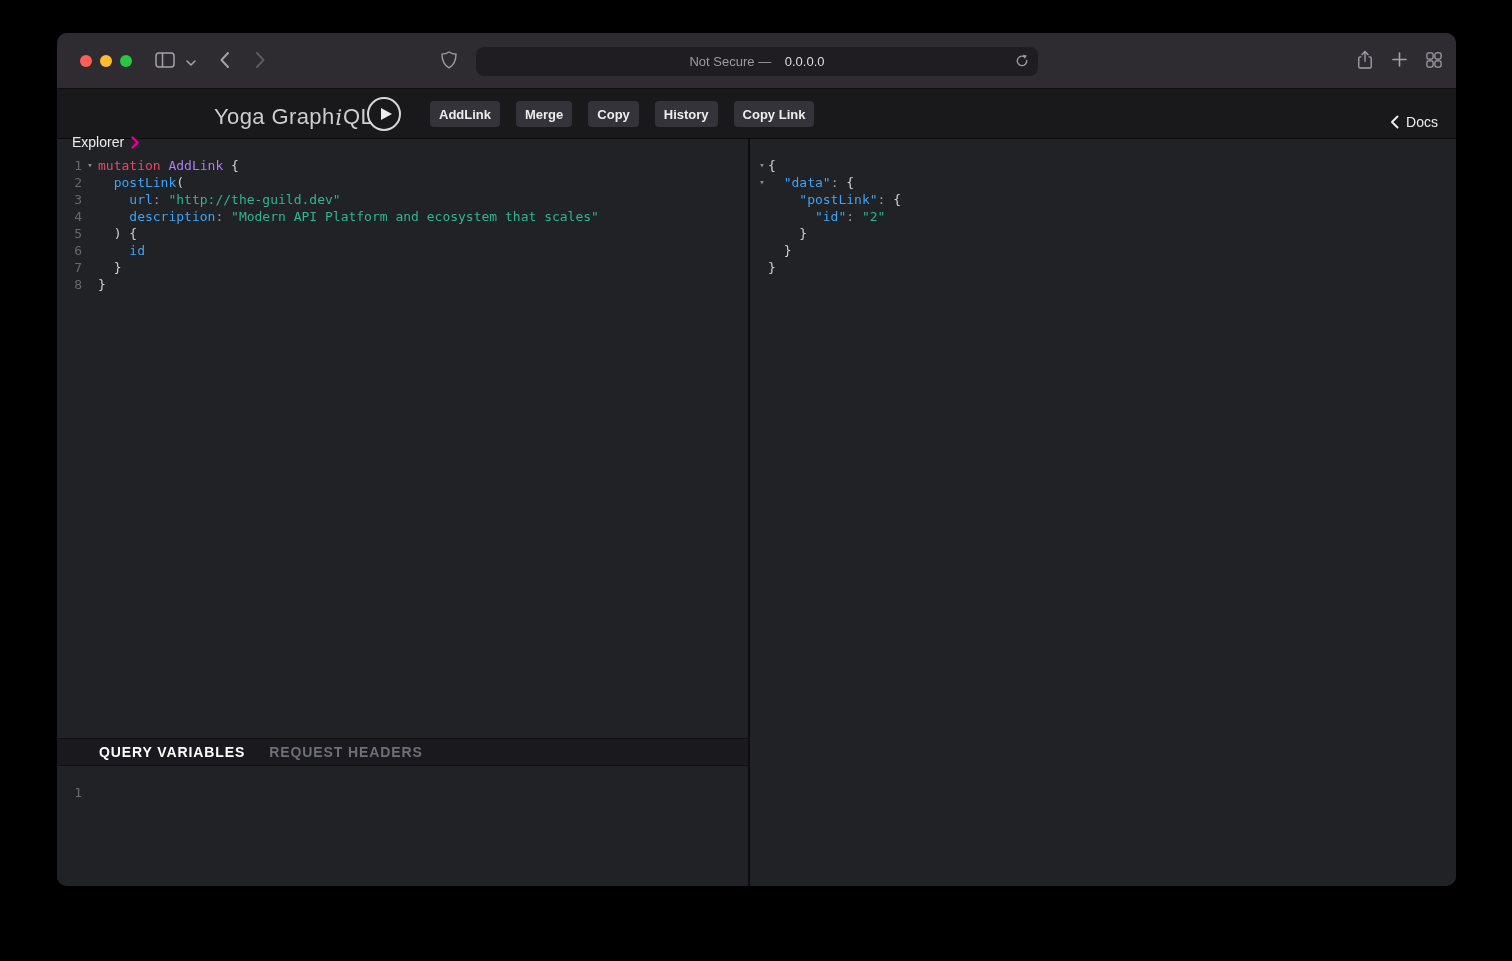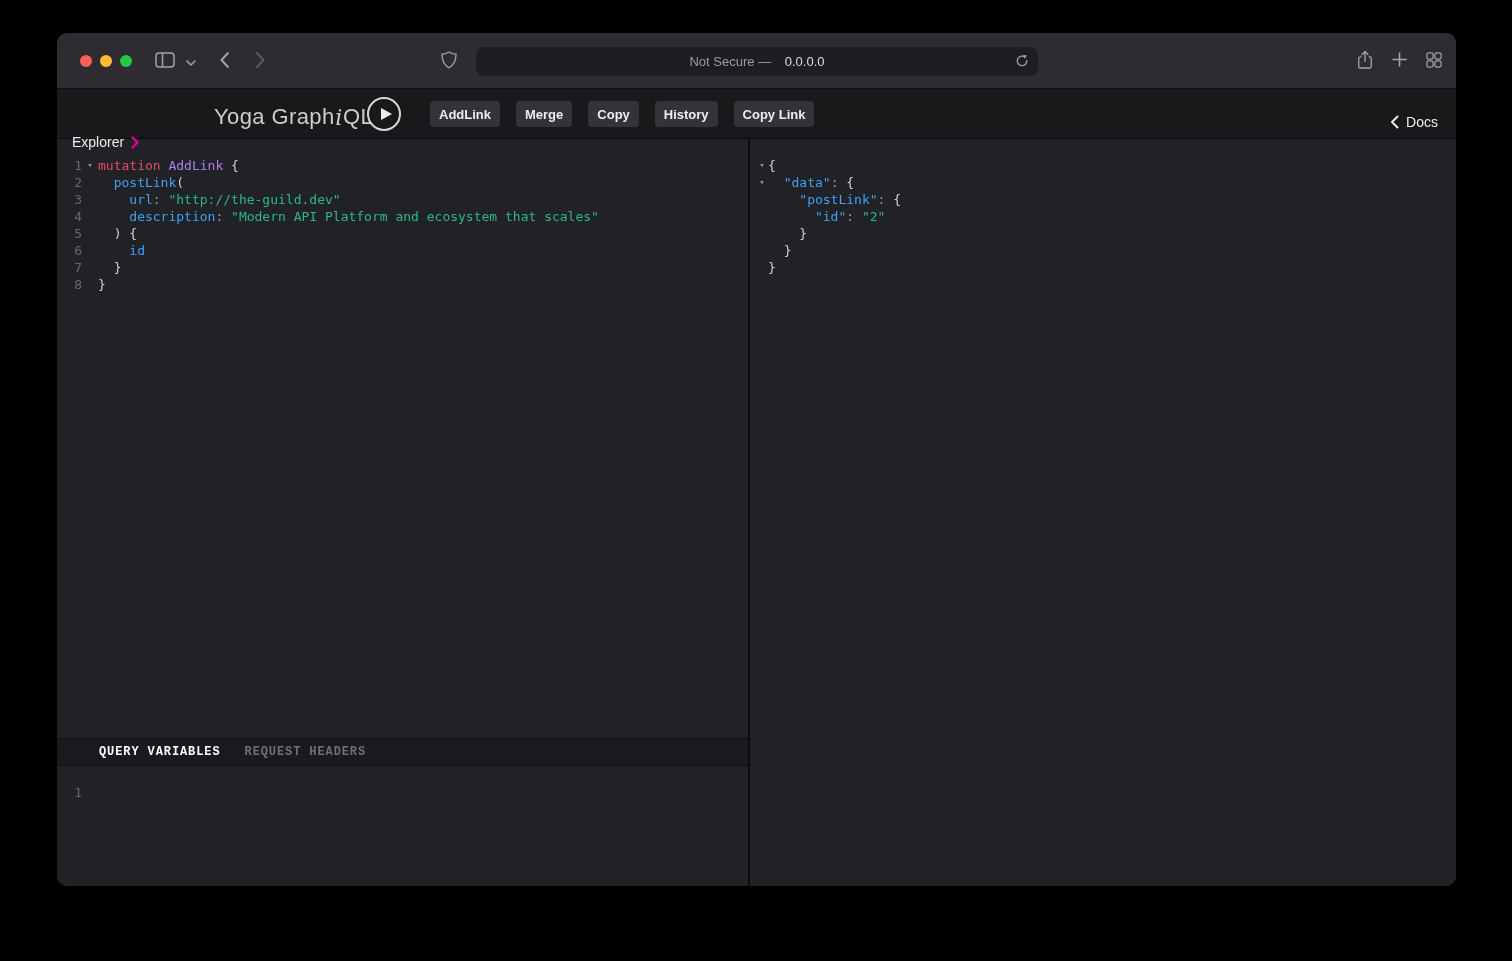--- a/index.html
+++ b/index.html
@@ -87,21 +87,21 @@
   .tok-attr    { color:var(--c-attr,#3fa2f6); }
   .tok-key     { color:var(--c-key,#3fa2f6); }
   .tok-string  { color:var(--c-string,#2db690); }
   .tok-brace   { color:var(--c-brace,#d2d2d6); }
   .tok-punct   { color:var(--c-punct,#9b9ba3); }
   .tok-plain   { color:#d2d2d6; }
 
   .vars-tabs { height:28px; background:#1a191d; border-top:1px solid #121114;
                border-bottom:1px solid #121114; display:flex; align-items:center;
                padding-left:42px; gap:24px; }
-  .vars-tab { font-family:Liberation Mono, monospace; font-size:12px; font-weight:700;
+  .vars-tab { font-family:Liberation Sans, sans-serif; font-size:14px; font-weight:700;
               letter-spacing:.9px; color:#6f6f78; cursor:pointer; }
   .vars-tab.active { color:#ffffff; }
   .vars-editor { height:120px; padding-top:18px; background:#212226; }
 </style>
 </head>
 <body>
 
 <div class="window">
 
   <header class="chrome">

